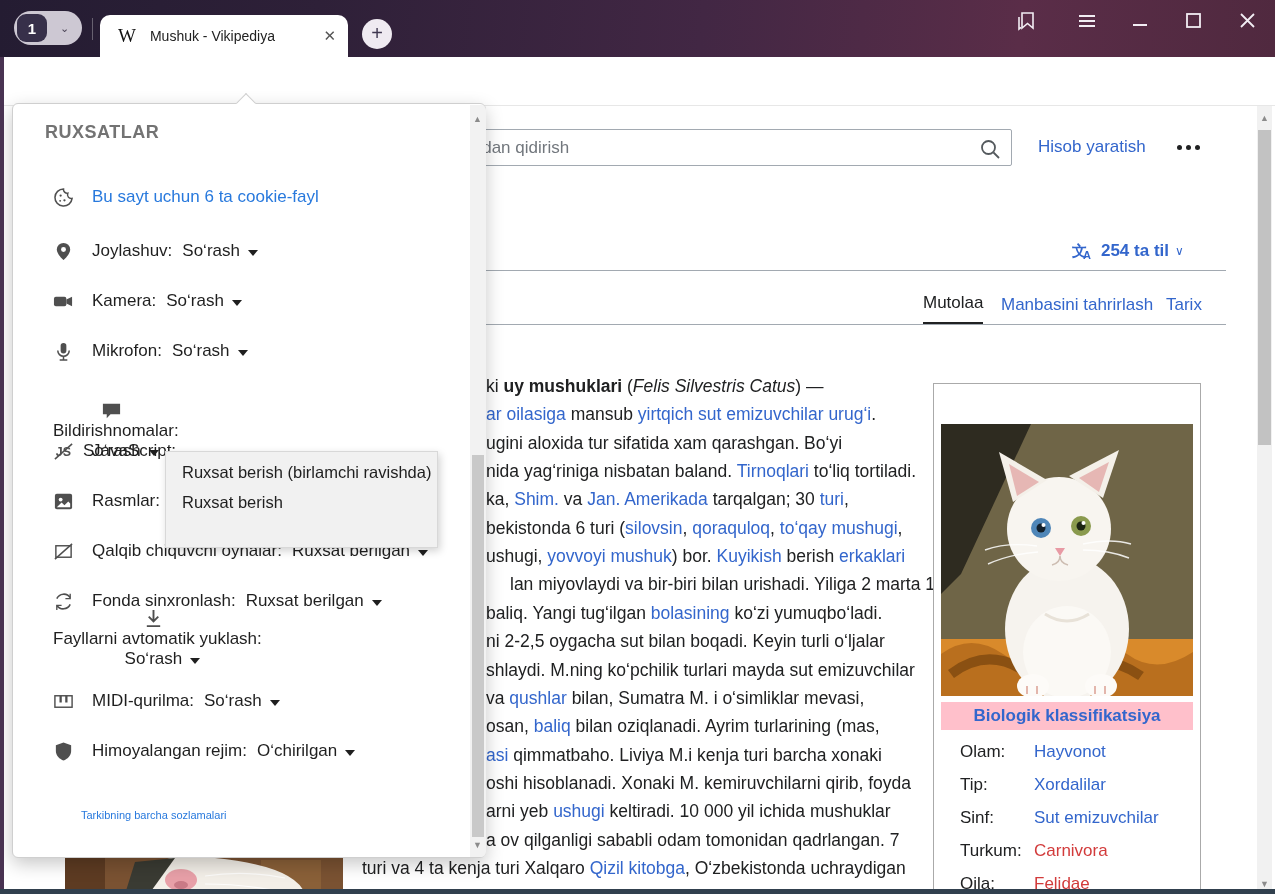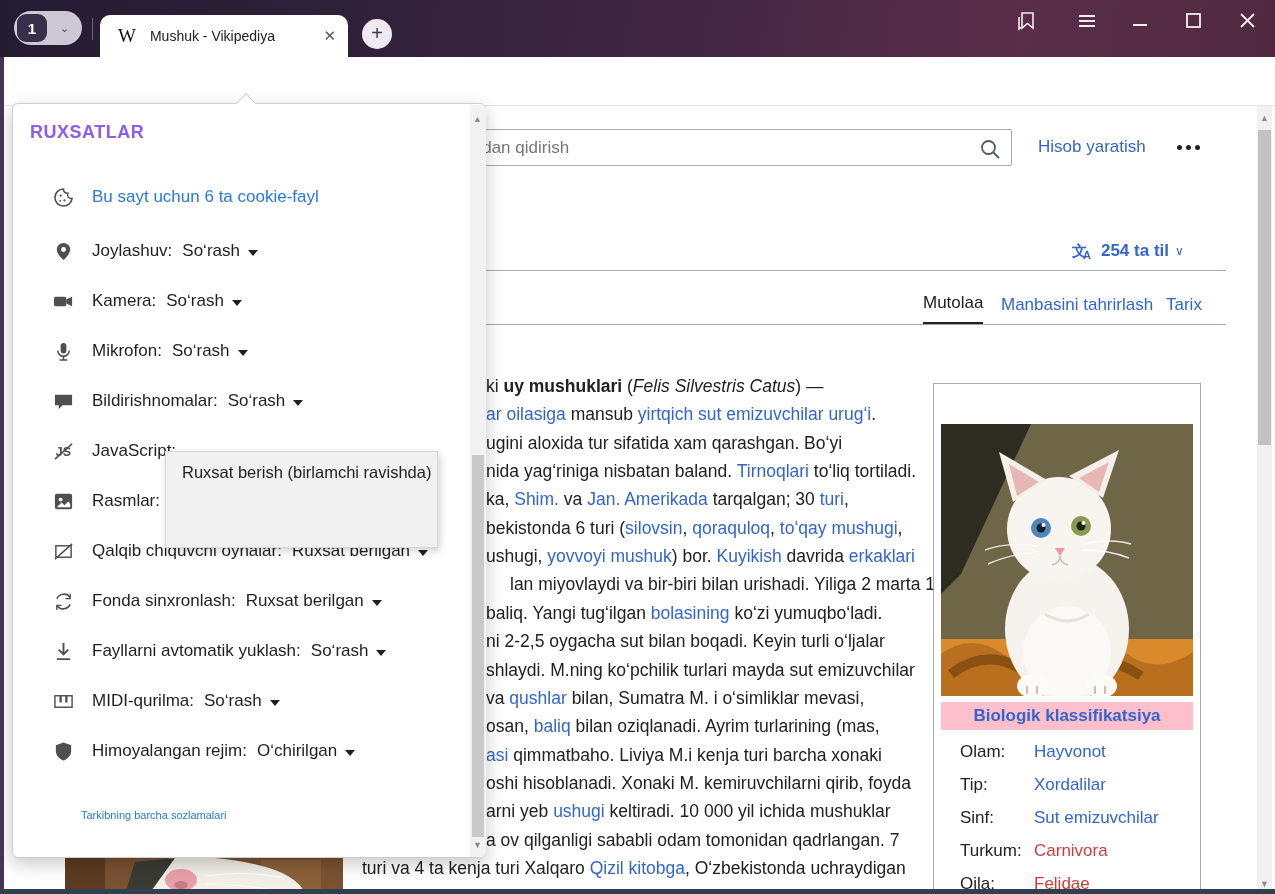--- a/index.html
+++ b/index.html
@@ -79,21 +79,21 @@
   #pagesb { position:absolute; left:1257px; top:0px; width:15px; height:788px; background:#f1f1f1; }
   #pagesb .thumb { position:absolute; left:1px; top:24px; width:13px; height:315px; background:#c2c2c2; }
   .sb-arrow { position:absolute; left:0; width:15px; height:16px; color:#8b8b8b; font-size:9px;
     text-align:center; line-height:16px; }
 
   
   #popup { position:absolute; left:12px; top:103px; width:474px; height:755px; background:#fff;
     border:1px solid #cfcfcf; border-radius:6px; box-shadow:0 6px 18px rgba(0,0,0,.22); z-index:10; }
   #popup-caret { position:absolute; left:239px; top:96px; width:14px; height:14px; background:#fff;
     transform:rotate(45deg); border-left:1px solid #cfcfcf; border-top:1px solid #cfcfcf; z-index:11; }
-  #popup h1 { position:absolute; left:17px; top:18px; font-size:18px; color:#8b5cf6; letter-spacing:.5px; }
+  #popup h1 { position:absolute; left:32px; top:18px; font-size:18px; color:#737373; letter-spacing:.5px; }
   .prow { position:absolute; left:40px; height:26px; display:flex; align-items:center; font-size:17px; color:#1f1f1f; }
   .prow .pic { width:21px; height:21px; margin-right:18px; color:#4f4f4f; flex:none; }
   .prow .pic svg { width:100%; height:100%; }
   .prow .lbl { margin-right:10px; white-space:nowrap; }
   .prow .val { white-space:nowrap; }
   .caret-dn { display:inline-block; width:0; height:0; border-left:5px solid transparent;
     border-right:5px solid transparent; border-top:6px solid #1f1f1f; margin-left:8px; }
   .bluelink { color:#2879dd; cursor:pointer; }
   #perm-footer { position:absolute; left:68px; top:705px; font-size:11px; }
   
@@ -233,21 +233,21 @@
       <span class="pt" id="pt-hist">Tarix</span>
     </div>
 
     <div id="article">
         <div class="aline" style="top: 0px; left: 486px;"><span>ki </span><span class="seg-b">uy mushuklari</span><span> (</span><span class="seg-i">Felis Silvestris Catus</span><span>) —</span></div>
         <div class="aline" style="top: 28px; left: 486px;"><span class="seg-l">ar oilasiga</span><span> mansub </span><span class="seg-l">yirtqich sut emizuvchilar urugʻi</span><span>.</span></div>
         <div class="aline" style="top: 57px; left: 486px;"><span>ugini aloxida tur sifatida xam qarashgan. Boʻyi</span></div>
         <div class="aline" style="top: 85px; left: 486px;"><span>nida yagʻriniga nisbatan baland. </span><span class="seg-l">Tirnoqlari</span><span> toʻliq tortiladi.</span></div>
         <div class="aline" style="top: 113px; left: 486px;"><span>ka, </span><span class="seg-l">Shim.</span><span> va </span><span class="seg-l">Jan. Amerikada</span><span> tarqalgan; 30 </span><span class="seg-l">turi</span><span>,</span></div>
         <div class="aline" style="top: 142px; left: 486px;"><span>bekistonda 6 turi (</span><span class="seg-l">silovsin</span><span>, </span><span class="seg-l">qoraquloq</span><span>, </span><span class="seg-l">toʻqay mushugi</span><span>,</span></div>
-        <div class="aline" style="top: 170px; left: 486px;"><span>ushugi, </span><span class="seg-l">yovvoyi mushuk</span><span>) bor. </span><span class="seg-l">Kuyikish</span><span> davrida </span><span class="seg-l">erkaklari</span></div>
+        <div class="aline" style="top: 170px; left: 486px;"><span>ushugi, </span><span class="seg-l">yovvoyi mushuk</span><span>) bor. </span><span class="seg-l">Kuyikish</span><span> berish </span><span class="seg-l">erkaklari</span></div>
         <div class="aline" style="top: 198px; left: 486px; margin-left: 24px;"><span>lan miyovlaydi va bir-biri bilan urishadi. Yiliga 2 marta 1</span></div>
         <div class="aline" style="top: 227px; left: 486px;"><span>baliq. Yangi tugʻilgan </span><span class="seg-l">bolasining</span><span> koʻzi yumuqboʻladi.</span></div>
         <div class="aline" style="top: 255px; left: 486px;"><span>ni 2-2,5 oygacha sut bilan boqadi. Keyin turli oʻljalar</span></div>
         <div class="aline" style="top: 284px; left: 486px;"><span>shlaydi. M.ning koʻpchilik turlari mayda sut emizuvchilar</span></div>
         <div class="aline" style="top: 312px; left: 486px;"><span>va </span><span class="seg-l">qushlar</span><span> bilan, Sumatra M. i oʻsimliklar mevasi,</span></div>
         <div class="aline" style="top: 340px; left: 486px;"><span>osan, </span><span class="seg-l">baliq</span><span> bilan oziqlanadi. Ayrim turlarining (mas,</span></div>
         <div class="aline" style="top: 369px; left: 486px;"><span class="seg-l">asi</span><span> qimmatbaho. Liviya M.i kenja turi barcha xonaki</span></div>
         <div class="aline" style="top: 397px; left: 486px;"><span>oshi hisoblanadi. Xonaki M. kemiruvchilarni qirib, foyda</span></div>
         <div class="aline" style="top: 425px; left: 486px;"><span>arni yeb </span><span class="seg-l">ushugi</span><span> keltiradi. 10 000 yil ichida mushuklar</span></div>
         <div class="aline" style="top: 454px; left: 486px;"><span>a ov qilganligi sababli odam tomonidan qadrlangan. 7</span></div>
@@ -345,21 +345,21 @@
         </div>
         <div class="prow" style="top: 234px;">
           <span class="pic"><svg viewBox="0 0 22 22" fill="none" stroke="currentColor">
               <rect x="8" y="2" width="6" height="11" rx="3" fill="currentColor" stroke="none"></rect>
               <path d="M5 10 a6 6 0 0 0 12 0" stroke-width="1.6"></path>
               <path d="M11 16 v4 M7 20 h8" stroke-width="1.6"></path>
             </svg></span>
           <span class="lbl">Mikrofon:</span>
           <span class="val">Soʻrash<span class="caret-dn"></span></span>
         </div>
-        <div class="prow" style="top: 284px;">
+        <div class="prow" style="top: 296px; flex-direction: column;">
           <span class="pic"><svg viewBox="0 0 22 22">
               <path d="M2 4 h18 v11 h-10 l-4 4 v-4 h-4 z" fill="currentColor"></path>
             </svg></span>
           <span class="lbl">Bildirishnomalar:</span>
           <span class="val">Soʻrash<span class="caret-dn"></span></span>
         </div>
         <div class="prow" style="top: 334px;">
           <span class="pic"><svg viewBox="0 0 22 22">
               <text x="3" y="16" font-size="13" font-weight="bold" fill="currentColor" font-family="Liberation Sans,sans-serif">JS</text>
               <path d="M2 19 L20 3" stroke="currentColor" stroke-width="1.6"></path>
@@ -389,21 +389,21 @@
         <div class="prow" style="top: 484px;">
           <span class="pic"><svg viewBox="0 0 22 22" fill="none" stroke="currentColor" stroke-width="1.7">
               <path d="M4 8 a8 8 0 0 1 14 -1"></path>
               <path d="M18 3 v5 h-5" stroke-width="1.4"></path>
               <path d="M18 14 a8 8 0 0 1 -14 1"></path>
               <path d="M4 20 v-5 h5" stroke-width="1.4"></path>
             </svg></span>
           <span class="lbl">Fonda sinxronlash:</span>
           <span class="val">Ruxsat berilgan<span class="caret-dn"></span></span>
         </div>
-        <div class="prow" style="top: 534px;">
+        <div class="prow" style="top: 504px; flex-direction: column;">
           <span class="pic"><svg viewBox="0 0 22 22" fill="none" stroke="currentColor" stroke-width="2">
               <path d="M11 2 v11 M6 9 l5 5 5 -5 M4 19 h14"></path>
             </svg></span>
           <span class="lbl">Fayllarni avtomatik yuklash:</span>
           <span class="val">Soʻrash<span class="caret-dn"></span></span>
         </div>
         <div class="prow" style="top: 584px;">
           <span class="pic"><svg viewBox="0 0 22 22" fill="none" stroke="currentColor" stroke-width="1.5">
               <rect x="2" y="5" width="18" height="12"></rect>
               <path d="M8 5 v7 M14 5 v7" stroke-width="2.4"></path>
@@ -424,17 +424,18 @@
 
     <div id="popupsb">
       <div class="sb-arrow" style="top:6px">▲</div>
       <div class="thumb"></div>
       <div class="sb-arrow" style="bottom:4px">▼</div>
     </div>
   </div>
 
   <div id="jsmenu">
       <div class="opt" style="top: 6px;">Ruxsat berish (birlamchi ravishda)</div>
+      <div class="opt" style="top: 36px;">Ruxsat berish</div>
     </div>
 
   <div id="edge-left"></div>
   <div id="edge-bottom"></div>
 </div>
 
 </body></html>

